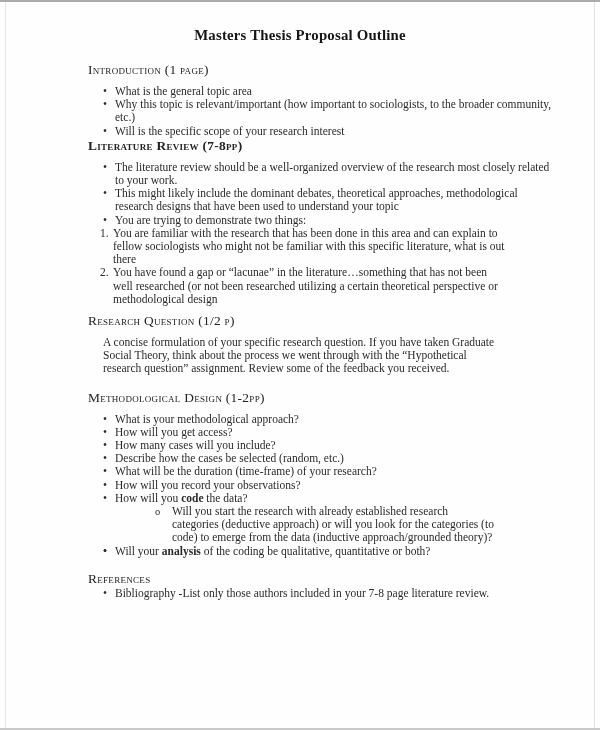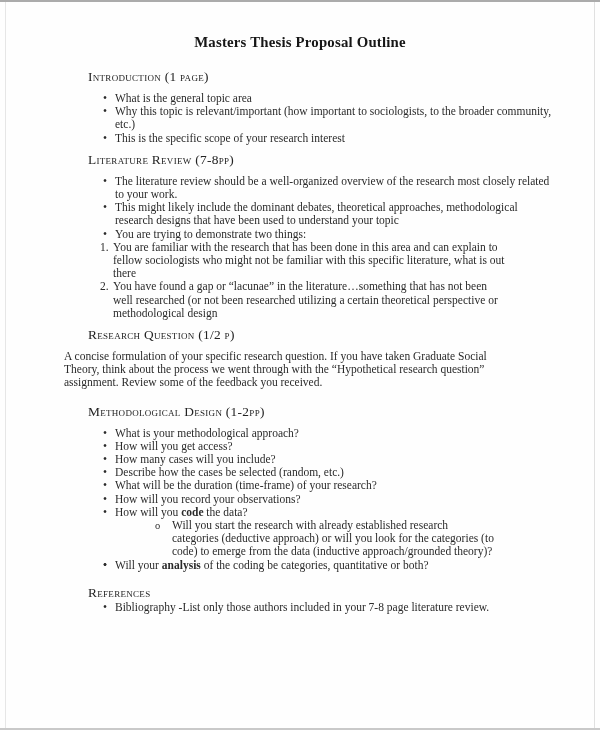--- a/index.html
+++ b/index.html
@@ -17,41 +17,41 @@
     background: #fefefe;
     border-top: 2px solid #ababab;
     border-bottom: 2px solid #c9c9c9;
   }
   .edge-frame {
     position: absolute; top: 0; bottom: 0; left: 5px; right: 5px;
     border-left: 1px solid #e6e6e6;
     border-right: 1px solid #e0e0e0;
     pointer-events: none;
   }
-  .content { position: relative; padding-top: 31px; }
+  .content { position: relative; padding-top: 24px; }
 
   .title {
     margin: 0;
     font-size: 14.8px; line-height: 18px;
     font-weight: 700;
     text-align: center;
     letter-spacing: .2px;
     color: #161616;
   }
 
   .sec {
     margin: 0 48px 8px 88px;
     font-size: 13.4px; line-height: 15px;
     font-weight: 400;
     font-variant: small-caps;
     letter-spacing: .3px;
     color: #222222;
   }
   .h-intro { margin-top: 18px; }
-  .h-lit   { margin-top: 7px;  margin-bottom: 8px; }
+  .h-lit   {  margin-bottom: 8px; font-weight: bold; }
   .h-rq    { margin-top: 7px;  margin-bottom: 8px; }
   .h-meth  { margin-top: 14px;  margin-bottom: 8px; }
   .h-ref   { margin-top: 13px; margin-bottom: 1px; font-family: Liberation Serif, serif; }
 
   ul, ol { list-style: none; margin: 0; padding: 0; }
 
   .bi {
     position: relative;
     margin: 0 48px 0 103px;
     padding-left: 12px;
@@ -69,21 +69,21 @@
 
   .si {
     position: relative;
     margin: 0 55px 0 40px;  
     padding-left: 17px;
     font-size: 11.5px; line-height: 13.2px;
   }
   .si > .mk { position: absolute; left: 0; top: 0; font-size: 10.5px; }
 
   .para {
-    margin: 0 95px 0 64px;
+    margin: 0 95px 0 103px;
     font-size: 11.5px; line-height: 13.2px;
   }
 
   .txt b { font-weight: 700; }
 </style>
 </head>
 <body>
 
 <div class="page">
   <div class="edge-frame"></div>
@@ -96,21 +96,21 @@
       <li class="bi">
         <span class="mk">•</span>
         <span class="txt">What is the general topic area</span>
       </li>
       <li class="bi">
         <span class="mk">•</span>
         <span class="txt">Why this topic is relevant/important (how important to sociologists, to the broader community, etc.)</span>
       </li>
       <li class="bi">
         <span class="mk">•</span>
-        <span class="txt">This is the specific scope of your research interest</span>
+        <span class="txt">Will is the specific scope of your research interest</span>
       </li>
     </ul>
 
     <h2 class="sec h-lit">Literature Review (7-8pp)</h2>
     <ul>
       <li class="bi">
         <span class="mk">•</span>
         <span class="txt">The literature review should be a well-organized overview of the research most closely related to your work.</span>
       </li>
       <li class="bi">
@@ -170,21 +170,21 @@
             <span class="mk">o</span>
             <span class="txt">Will you start the research with already established research categories (deductive approach) or will you look for the categories (to code) to emerge from the data (inductive approach/grounded theory)?</span>
           </li>
         </ul>
       </li>
       <li class="bi">
         <span class="mk">•</span>
       </li>
       <li class="bi">
         <span class="mk">•</span>
-        <span class="txt"><span>Will your </span><b>analysis</b><span> of the coding be categories, quantitative or both?</span></span>
+        <span class="txt"><span>Will your </span><b>analysis</b><span> of the coding be qualitative, quantitative or both?</span></span>
       </li>
     </ul>
 
     <h2 class="sec h-ref">References</h2>
     <ul>
       <li class="bi">
         <span class="mk">•</span>
         <span class="txt">Bibliography -List only those authors included in your 7-8 page literature review.</span>
       </li>
     </ul>

